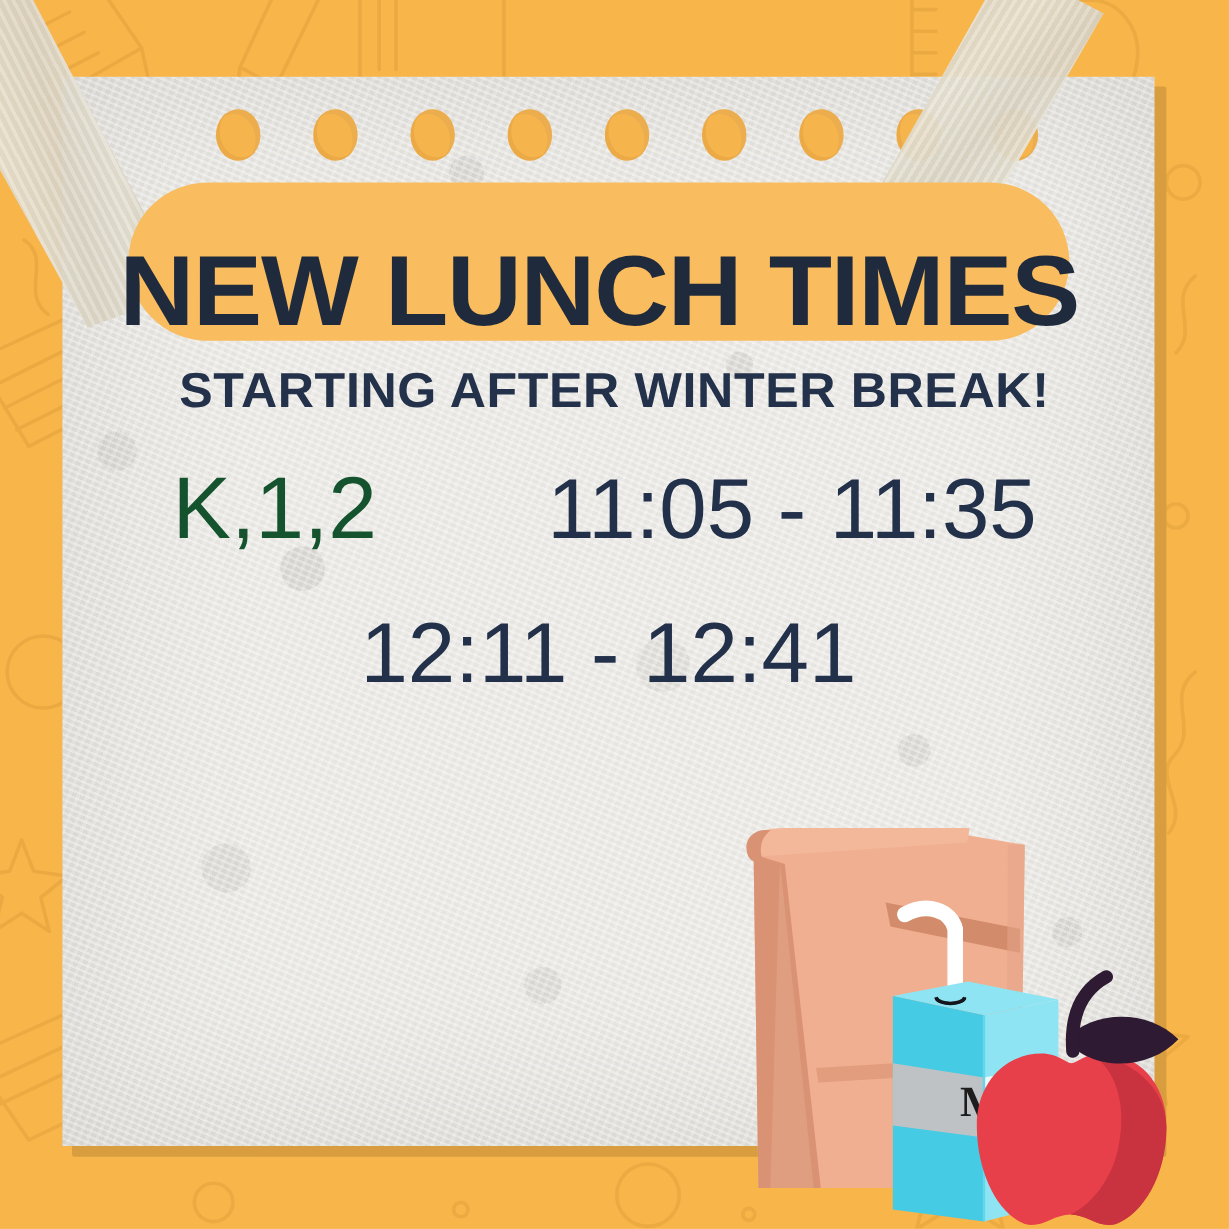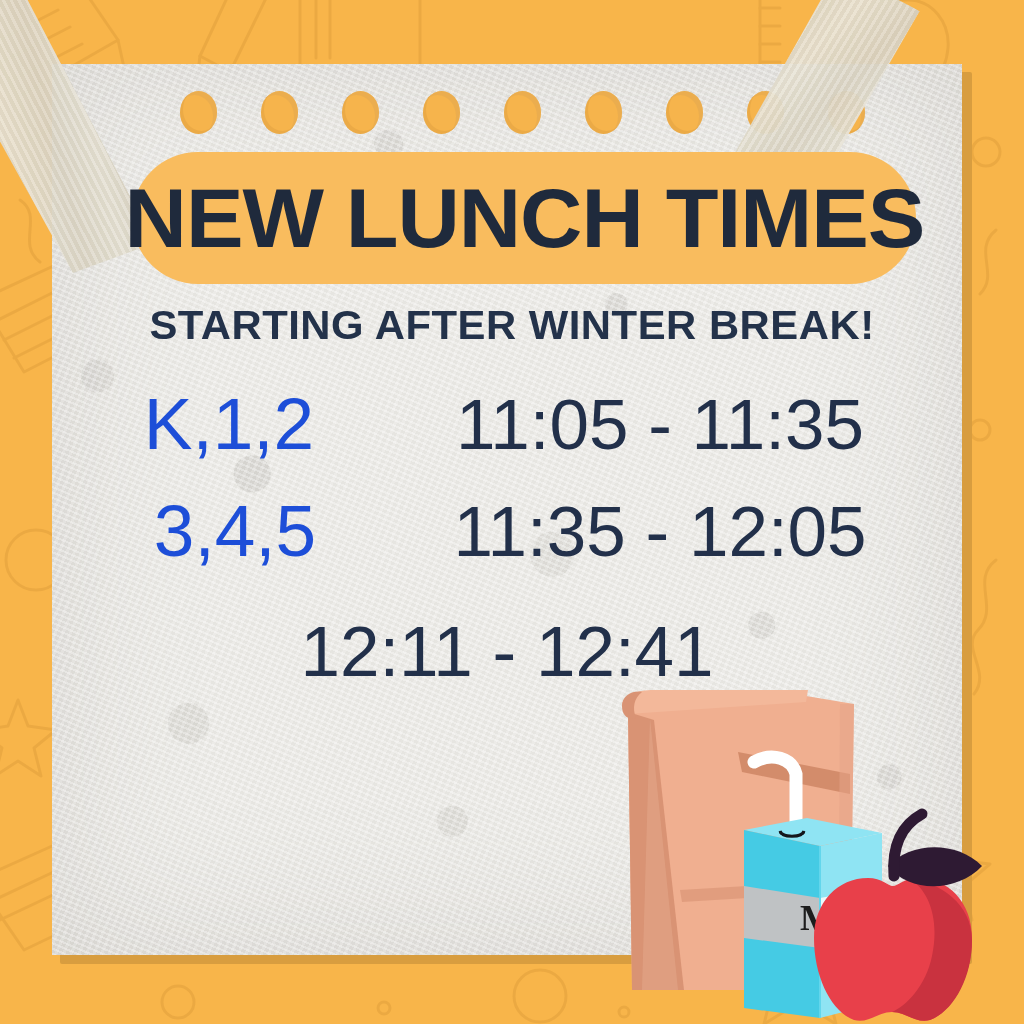--- a/index.html
+++ b/index.html
@@ -74,43 +74,43 @@
     clip-path:polygon(6% 0%,97% 2%,100% 98%,88% 100%,10% 97%,0% 4%);
   }
   .tape-right{
     left:760px;top:-32px;width:96px;height:290px;
     transform:rotate(31deg);transform-origin:50% 50%;
     clip-path:polygon(4% 2%,95% 0%,100% 96%,90% 100%,8% 98%,0% 5%);
   }
 
   
   .title-pill{
-    position:absolute;left:132px;top:152px;width:784px;height:132px;
+    position:absolute;left:107px;top:152px;width:784px;height:132px;
     background:#f9bc5e;border-radius:66px;
-    display:flex;align-items:center;justify-content:center;
+    display:flex;align-items:flex-end;justify-content:center;
   }
   .title-text{
     font-family:"Liberation Sans", sans-serif;
     font-weight:bold;font-size:83px;letter-spacing:-1px;
     color:#1f2a3c;white-space:nowrap;
     transform:scaleX(1.04);
     line-height:1;
   }
   .subtitle{
     position:absolute;left:0;top:302px;width:1024px;text-align:center;
     font-weight:bold;font-size:41px;letter-spacing:.5px;color:#23324a;
     transform:scaleX(1.02);
   }
 
   
   .schedule{position:absolute;left:90px;top:382px;width:850px;}
   .row{display:flex;align-items:baseline;margin-bottom:24px;}
   .grade{
     width:290px;text-align:center;
-    font-size:73px;font-weight:400;color:#1d4ed8;letter-spacing:0px;
+    font-size:73px;font-weight:400;color:#14532d;letter-spacing:0px;
   }
   .time{
     flex:1;text-align:center;
     font-size:71px;font-weight:400;color:#22304a;letter-spacing:0px;
   }
   .r1 .grade{transform:translateX(-6px);} 
   .r3 .grade{transform:translateX(-22px);}
   .r3 .time{transform:translateX(-8px);margin-top:15px;}
 
   
@@ -198,24 +198,20 @@
 
   <div class="subtitle">STARTING AFTER WINTER BREAK!</div>
 
   <div class="schedule">
 
     <div class="row r1">
       <div class="grade">K,1,2</div>
       <div class="time">11:05 - 11:35</div>
     </div>
 
-    <div class="row r2">
-      <div class="grade">3,4,5</div>
-      <div class="time">11:35 - 12:05</div>
-    </div>
 
     <div class="row r3">
       <div class="time">12:11 - 12:41</div>
     </div>
 
   </div>
 
   <div class="art">
     <svg viewBox="0 0 432 334" xmlns="http://www.w3.org/2000/svg">
 

